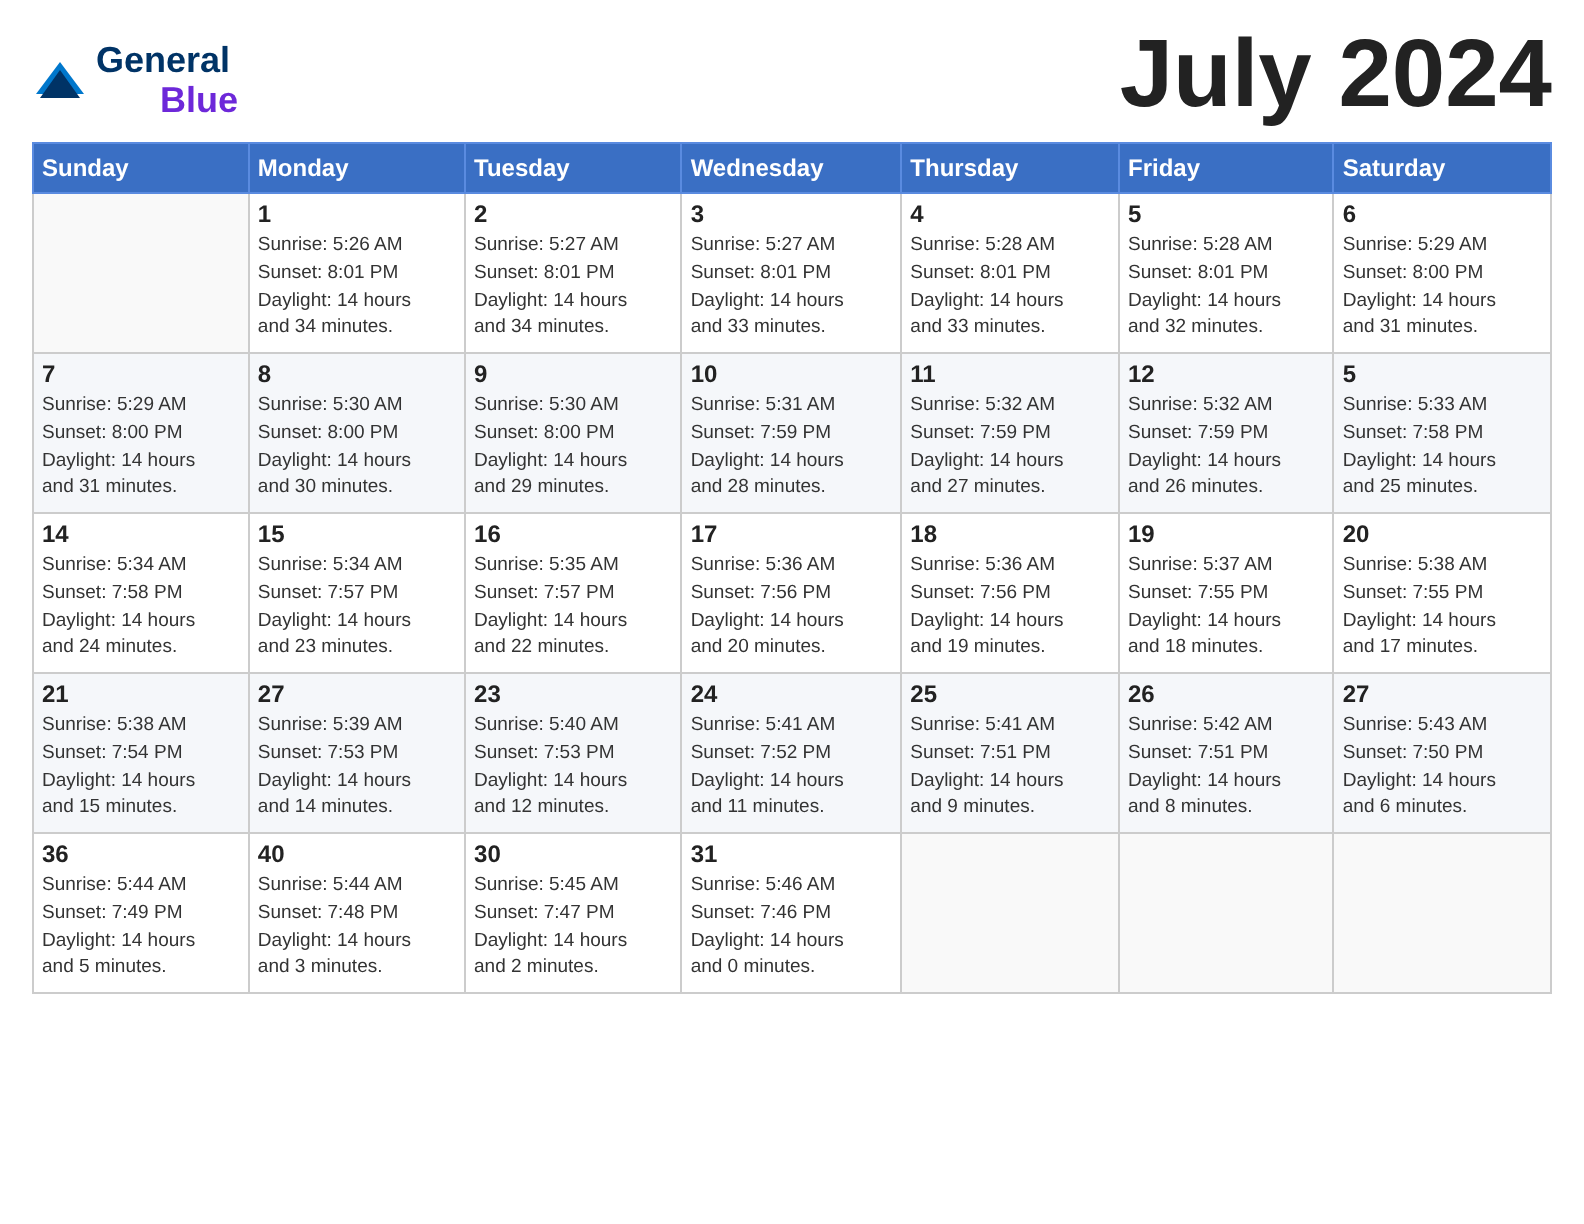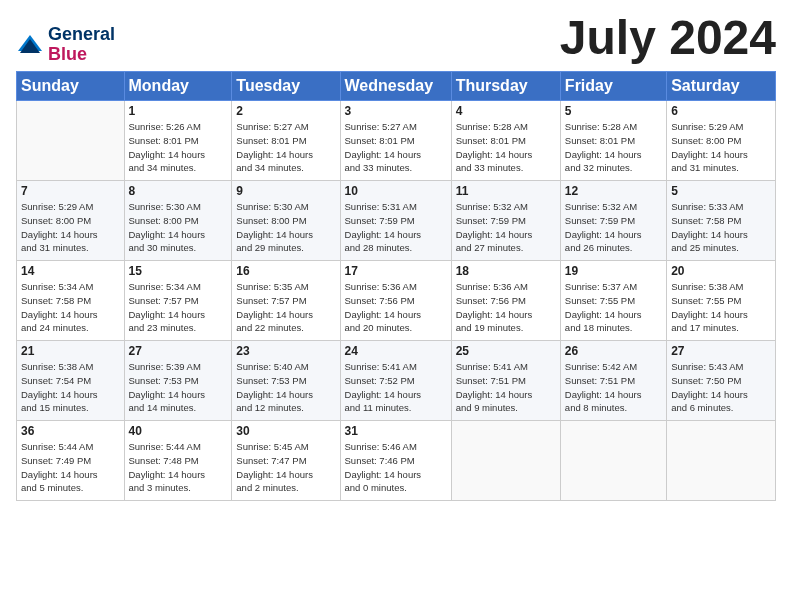--- a/index.html
+++ b/index.html
@@ -6,37 +6,38 @@
     body {
       font-family: Arial, sans-serif;
       background: #fff;
       width: 792px;
       min-height: 612px;
       padding: 10px 16px 16px 16px;
     }
     .header-area {
       display: flex;
       justify-content: space-between;
-      align-items: flex-end;
+      align-items: center;
       margin-bottom: 6px;
       gap: 14px;
     }
     .logo {
       display: flex;
       align-items: center;
       margin-top: 6px;
     }
     .logo-text {
       font-size: 18px;
       font-weight: bold;
       color: #003366;
       line-height: 1.1;
     }
     .logo-text span {
-      color: #be185d;
+      color: #6d28d9;
+      margin-left: 32px;
     }
     .logo-icon {
       width: 28px;
       height: 24px;
       margin-right: 4px;
     }
     .title-area {
       text-align: right;
     }
     .month-title {
@@ -50,21 +51,21 @@
     }
     table {
       width: 100%;
       border-collapse: collapse;
       font-size: 10.5px;
     }
     thead tr th {
       background-color: #3a6fc4;
       color: #fff;
       font-weight: bold;
-      font-size: 16px;
+      font-size: 12px;
       padding: 5px 4px;
       text-align: left;
       border: 1px solid #5a8be0;
     }
     tbody tr td {
       border: 1px solid #ccc;
       vertical-align: top;
       padding: 3px 4px;
       height: 80px;
       width: 113px;

